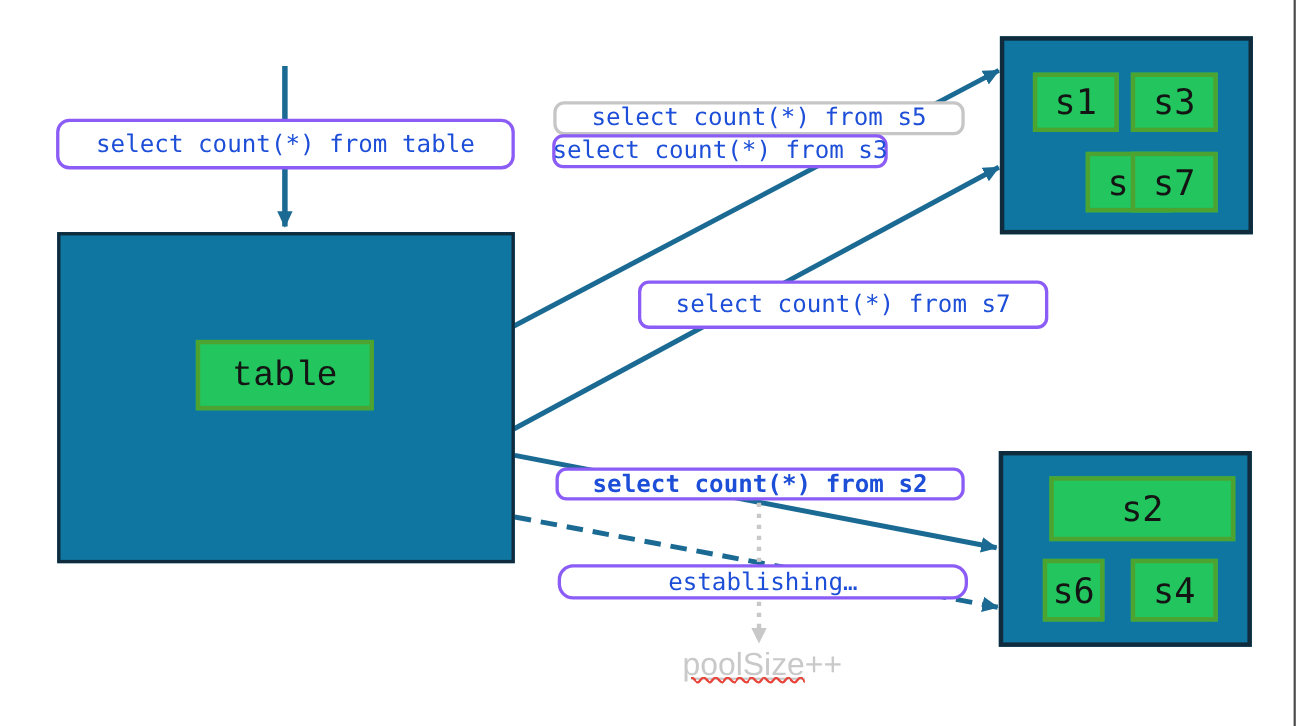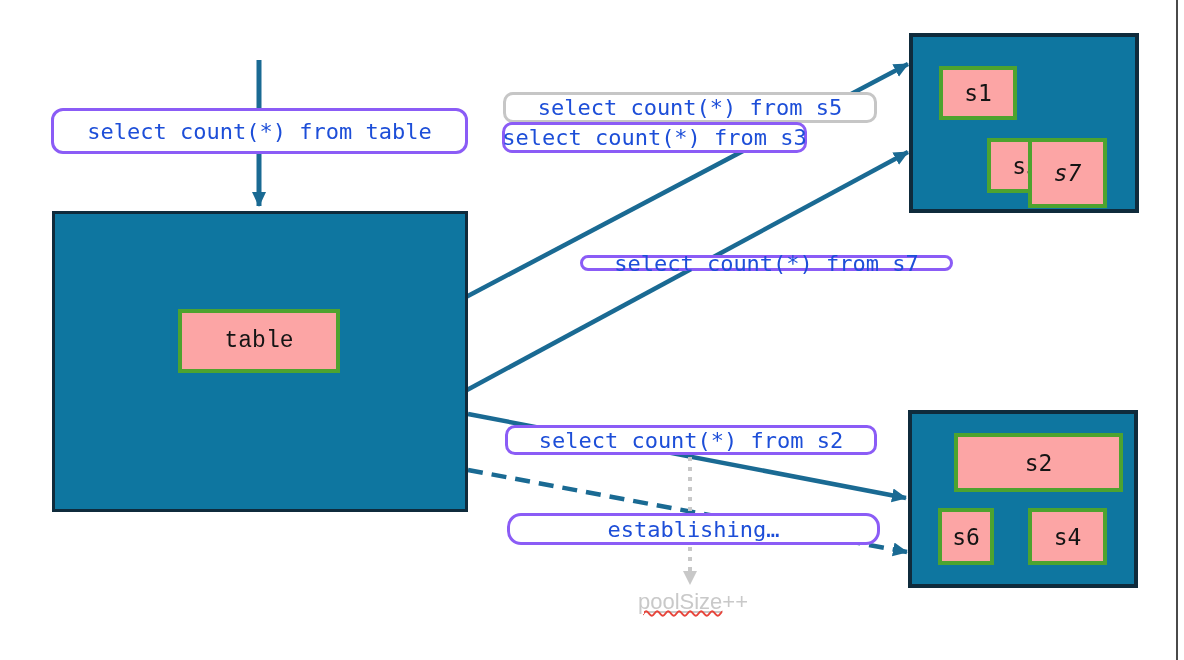--- a/index.html
+++ b/index.html
@@ -43,38 +43,38 @@
   .qlabel.light { border-color: #c6c6c6; }
   .node {
     position: absolute;
     z-index: 2;
     background: #0e76a0;
   }
   .node.big { border: 3px solid #0f2b3c; font-family: Liberation Mono, monospace; }
   .node.group { border: 4px solid #0f2b3c; }
   .shard {
     position: absolute;
-    background: #fca5a5;
+    background: #22c55e;
     border: 4px solid #4da32f;
     display: flex;
     align-items: center;
     justify-content: center;
-    font-size: 23px;
+    font-size: 32px;
     color: #141414;
     white-space: nowrap;
   }
   .pool {
     position: absolute;
     left: 553px;
     top: 589px;
     width: 280px;
     z-index: 2;
     text-align: center;
     font-family: "Liberation Sans", sans-serif;
-    font-size: 22px;
+    font-size: 29px;
     color: #c9c9c9;
   }
   .pool .underlined { text-decoration: underline; text-decoration-color: #c9c9c9; }
   .pool .misspelled { text-decoration: underline wavy #e8443a; text-decoration-thickness: 2px; }
 </style>
 </head>
 <body>
 
 <div class="canvas">
 
@@ -95,39 +95,40 @@
     <path d="M468 414 L906 498" stroke="#1a6a93" stroke-width="4.5" fill="none" marker-end="url(#mTeal)"></path>
     <path d="M468 470 L907 552" stroke="#1a6a93" stroke-width="4.5" stroke-dasharray="15 9" fill="none" marker-end="url(#mTeal)"></path>
     <path d="M690 457 L690 583" stroke="#c8c8c8" stroke-width="4" stroke-dasharray="4 6" fill="none" marker-end="url(#mGray)"></path>
   </svg>
 
   <div class="qlabel" style="left:51px; top:108px; width:417px; height:46px; border-radius:12px;">select count(*) from table</div>
 
   <div class="qlabel light" style="left:503px; top:92px; width:374px; height:31px; z-index:2;">select count(*) from s5</div>
   <div class="qlabel" style="left:502px; top:122px; width:305px; height:31px; z-index:3;">select count(*) from s3</div>
 
-  <div class="qlabel" style="left:580px; top:255px; width:373px; height:16px;">select count(*) from s7</div>
+  <div class="qlabel" style="left:580px; top:255px; width:373px; height:44px;">select count(*) from s7</div>
 
-  <div class="qlabel" style="left:505px; top:425px; width:372px; height:30px;">select count(*) from s2</div>
+  <div class="qlabel" style="left:505px; top:425px; width:372px; height:30px;font-weight:bold;">select count(*) from s2</div>
 
   <div class="qlabel" style="left:507px; top:513px; width:373px; height:32px;border-radius:14px;">establishing…</div>
 
   <div class="node big" style="left:52px; top:211px; width:416px; height:301px;">
     <div class="shard" style="left:123px; top:95px; width:162px; height:64px;">table</div>
   </div>
 
   <div class="node group" style="left:909px; top:33px; width:230px; height:180px;">
     <div class="shard" style="left:26px; top:29px; width:78px; height:54px;">s1</div>
+    <div class="shard" style="left:115px; top:29px; width:79px; height:54px;">s3</div>
     <div class="shard" style="left:26px; top:101px; width:78px; height:55px;margin-left:48px;">s5</div>
-    <div class="shard" style="left:115px; top:101px; width:79px; height:70px;font-style:italic;">s7</div>
+    <div class="shard" style="left:115px; top:101px; width:79px; height:55px;">s7</div>
   </div>
 
   <div class="node group" style="left:908px; top:410px; width:230px; height:178px;">
     <div class="shard" style="left:42px; top:19px; width:169px; height:59px;">s2</div>
-    <div class="shard" style="left:26px; top:94px; width:56px; height:57px;">s6</div>
+    <div class="shard" style="left:36px; top:94px; width:56px; height:57px;">s6</div>
     <div class="shard" style="left:116px; top:94px; width:79px; height:57px;">s4</div>
   </div>
 
   <div class="pool">
     <span class="underlined"><span class="misspelled">poolSize</span></span><span>++</span>
   </div>
 
 </div>
 
 </body></html>

